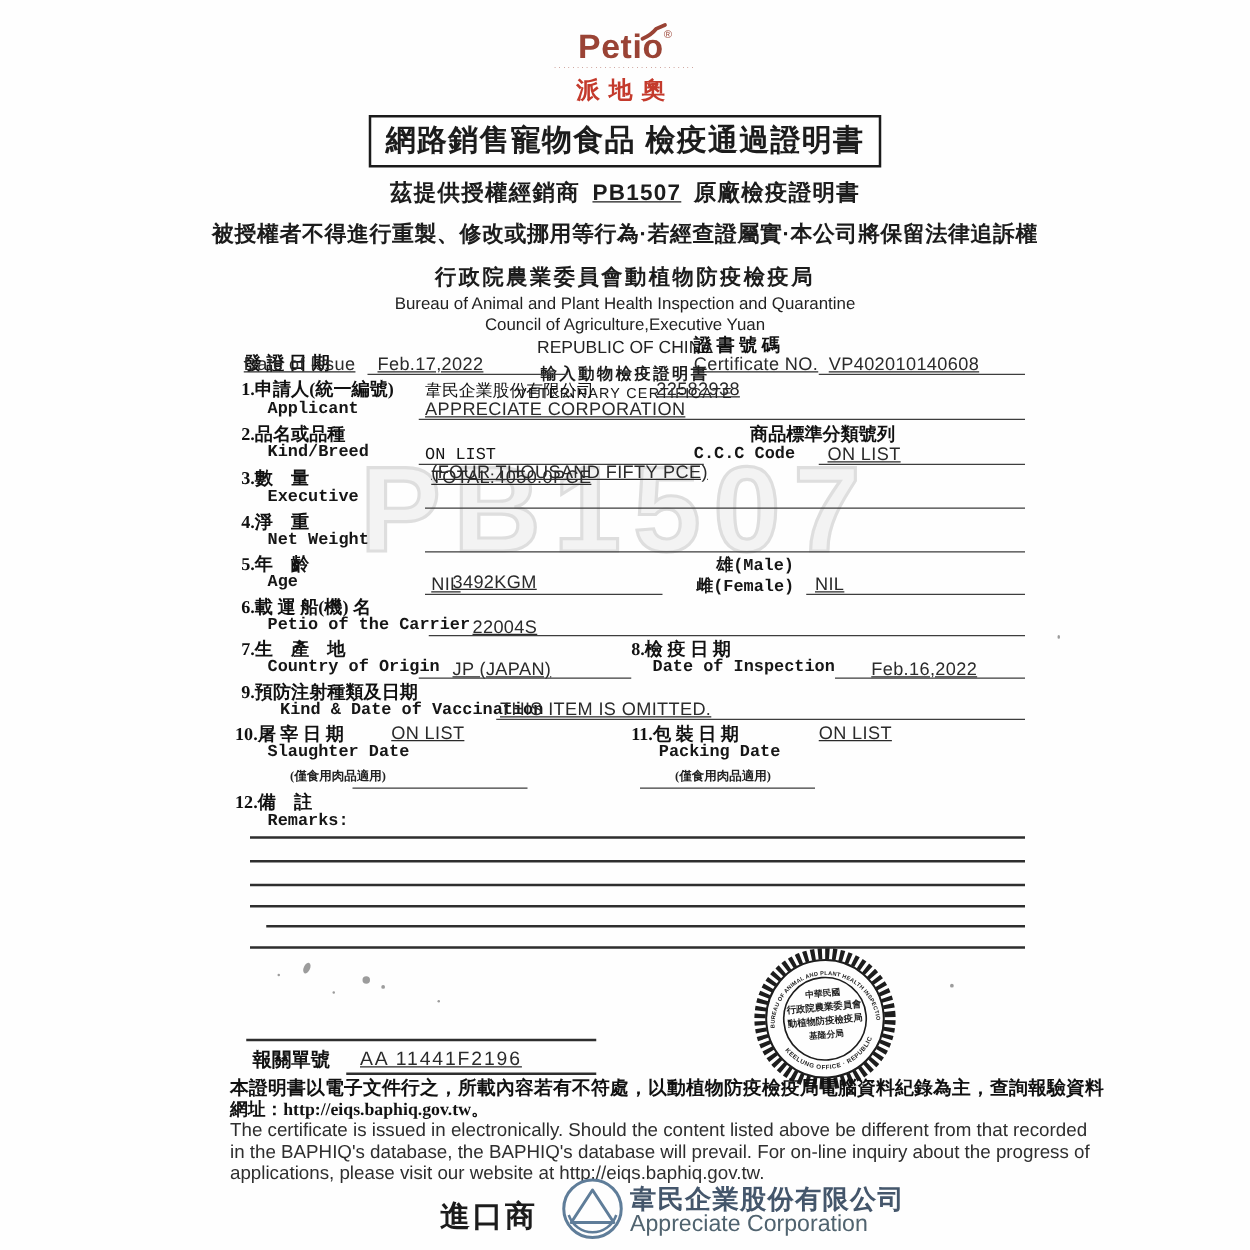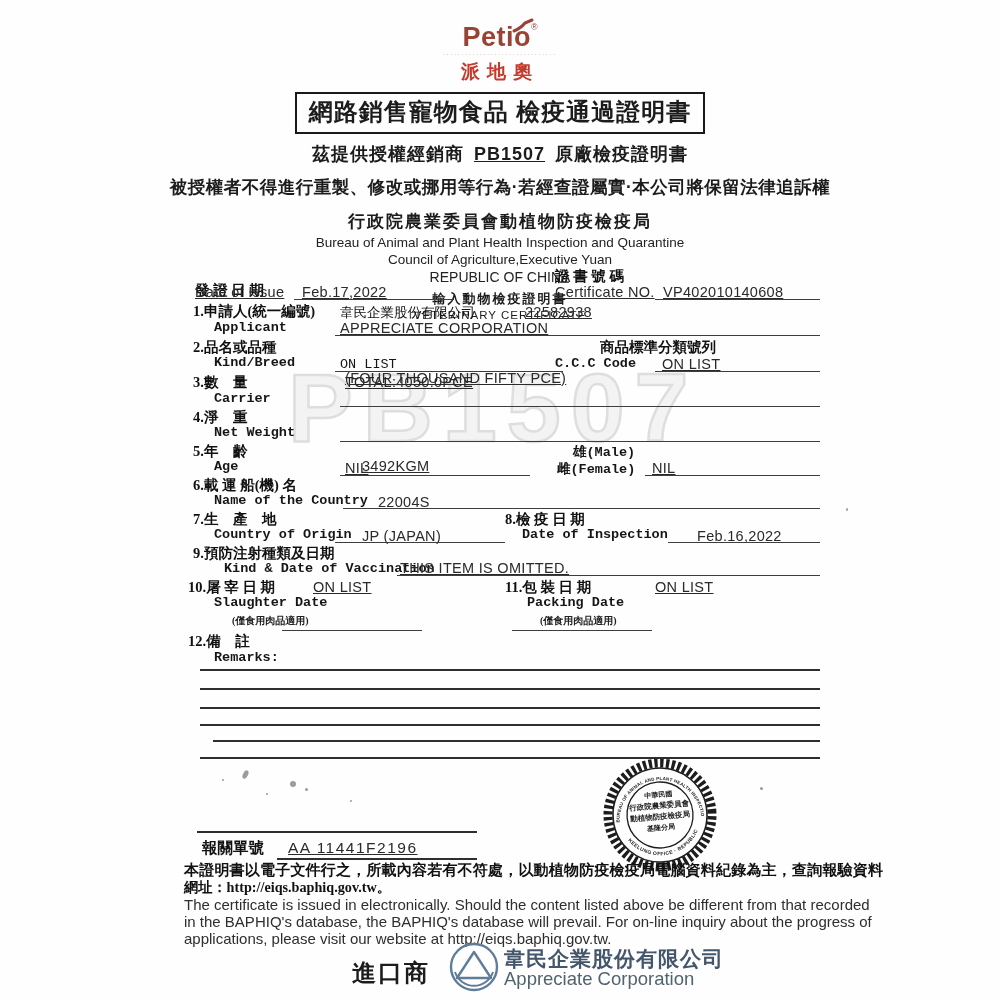--- a/index.html
+++ b/index.html
@@ -89,40 +89,40 @@
   <div class="abs f-cn" style="left:600px;top:338px;">商品標準分類號列</div>
   <div class="abs f-mono" style="left:214px;top:355px;">Kind/Breed</div>
   <div class="abs f-mono" style="left:340px;top:357px;font-weight:normal;">ON LIST</div>
   <div class="uline" style="left:335px;top:371px;width:228px;"></div>
   <div class="abs f-mono" style="left:555px;top:356px;">C.C.C Code</div>
   <div class="abs f-val" style="left:662px;top:356px;">ON LIST</div>
   <div class="uline" style="left:655px;top:371px;width:165px;"></div>
 
   <div class="abs f-cn" style="left:193px;top:373px;">3.數　量</div>
   <div class="abs f-val" style="left:345px;top:374px;">TOTAL:4050.0PCE</div>
-  <div class="abs f-mono" style="left:214px;top:391px;">Carrier</div>
+  <div class="abs f-mono" style="left:214px;top:391px;">Executive</div>
   <div class="abs f-val" style="left:345px;top:370px;">(FOUR THOUSAND FIFTY PCE)</div>
   <div class="uline" style="left:340px;top:406px;width:480px;"></div>
 
   <div class="abs f-cn" style="left:193px;top:408px;">4.淨　重</div>
   <div class="abs f-mono" style="left:214px;top:425px;">Net Weight</div>
   <div class="abs f-val" style="left:362px;top:426px;margin-top:32px;">3492KGM</div>
   <div class="uline" style="left:340px;top:441px;width:480px;"></div>
 
   <div class="abs f-cn" style="left:193px;top:442px;">5.年　齡</div>
   <div class="abs f-mono" style="left:557px;top:443px;margin-left:16px;">雄(Male)</div>
   <div class="abs f-mono" style="left:214px;top:459px;">Age</div>
   <div class="abs f-val" style="left:345px;top:460px;">NIL</div>
   <div class="uline" style="left:340px;top:475px;width:190px;"></div>
   <div class="abs f-mono" style="left:557px;top:460px;">雌(Female)</div>
   <div class="abs f-val" style="left:652px;top:460px;">NIL</div>
   <div class="uline" style="left:645px;top:475px;width:175px;"></div>
 
   <div class="abs f-cn" style="left:193px;top:476px;">6.載 運 船(機) 名</div>
-  <div class="abs f-mono" style="left:214px;top:493px;">Name of the Country</div>
+  <div class="abs f-mono" style="left:214px;top:493px;">Petio of the Carrier</div>
   <div class="abs f-val" style="left:378px;top:494px;">22004S</div>
   <div class="uline" style="left:343px;top:508px;width:477px;"></div>
 
   <div class="abs f-cn" style="left:193px;top:510px;">7.生　產　地</div>
   <div class="abs f-cn" style="left:505px;top:510px;">8.檢 疫 日 期</div>
   <div class="abs f-mono" style="left:214px;top:527px;">Country of Origin</div>
   <div class="abs f-val" style="left:362px;top:528px;">JP (JAPAN)</div>
   <div class="uline" style="left:335px;top:542px;width:170px;"></div>
   <div class="abs f-mono" style="left:522px;top:527px;">Date of Inspection</div>
   <div class="abs f-val" style="left:697px;top:528px;">Feb.16,2022</div>

